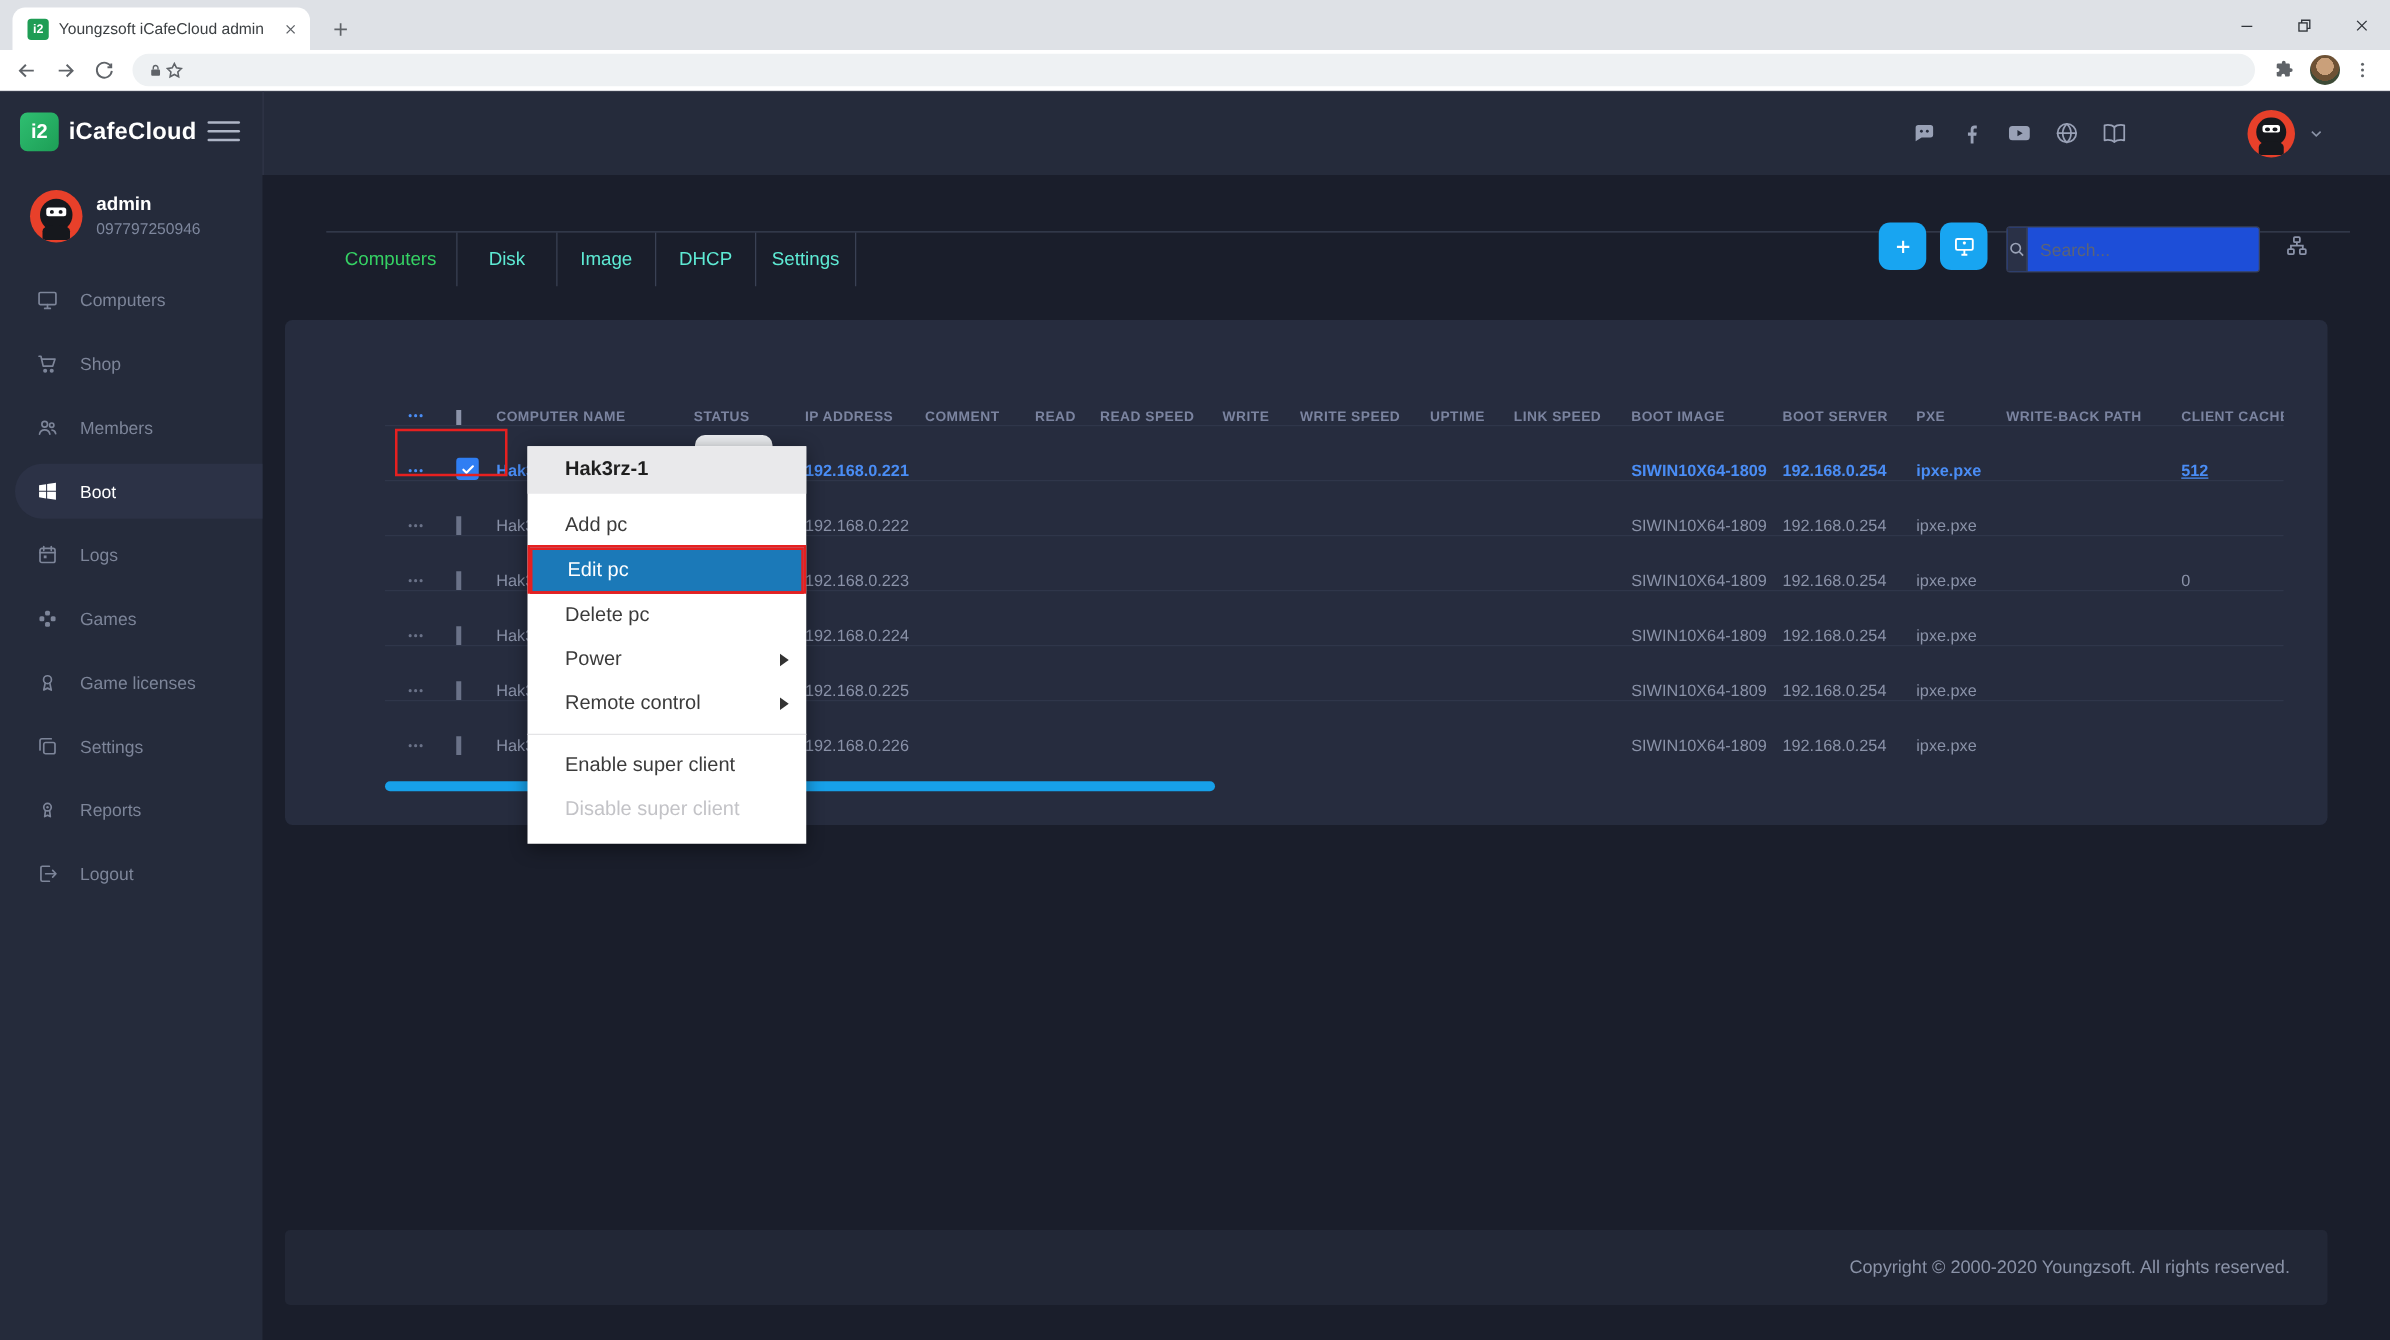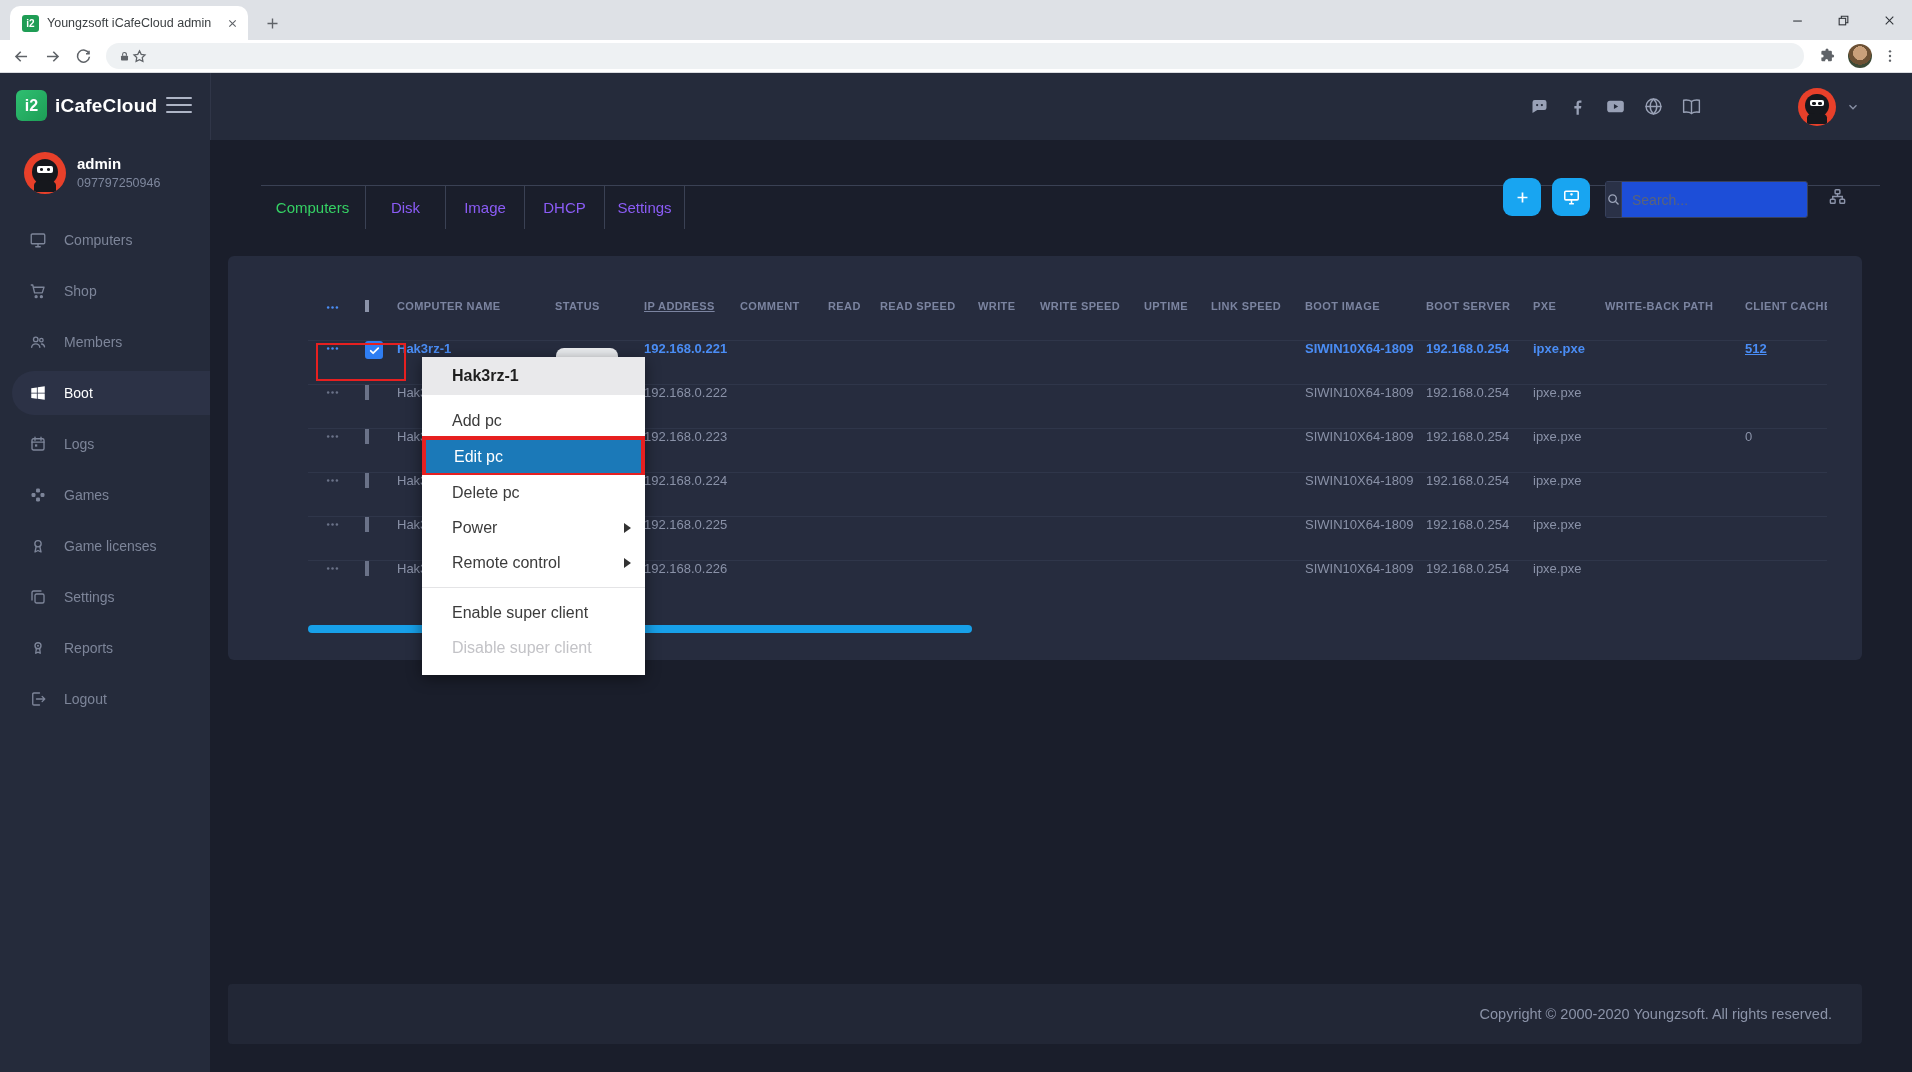--- a/index.html
+++ b/index.html
@@ -50,34 +50,34 @@
   .pr-id{color:#7e879d;font-size:12.5px;}
   .sb-items{left:0;top:218px;width:210px;}
   .sb-item{height:44px;margin-bottom:7px;display:flex;align-items:center;padding-left:28px;color:#7d8599;font-size:14px;cursor:pointer;}
   .sb-item .ic{width:20px;margin-right:16px;}
   .sb-item.active{background:#2c3246;border-radius:24px 0 0 24px;margin-left:12px;padding-left:16px;color:#fff;}
   .sb-item.active .ic{color:#fff;}
 
   
   .tabsline{left:261px;top:185px;width:1619px;height:1px;background:#3a4154;}
   .mtabs{left:260px;top:186px;height:43px;display:flex;align-items:center;}
-  .mtab{padding:0 8px;height:43px;display:flex;align-items:center;justify-content:center;font-size:15px;color:#8b5cf6;border-right:1px solid #3a4154;cursor:pointer;}
+  .mtab{padding:0 8px;height:43px;display:flex;align-items:center;justify-content:center;font-size:15px;color:#5eead4;border-right:1px solid #3a4154;cursor:pointer;}
   .mtab:first-child{border-left:none;}
   .mtab.active{color:#35d164;}
   .actbtn{width:38px;height:38px;border-radius:9px;background:#18a5f1;color:#fff;display:flex;align-items:center;justify-content:center;top:178px;cursor:pointer;}
   .searchbox{left:1605px;top:181px;width:203px;height:37px;border:1px solid #39415a;border-radius:3px;background:#1d4ed8;display:flex;align-items:center;}
   .search-icseg{width:38px;height:100%;background:#2a3147;display:flex;align-items:center;justify-content:center;color:#9ba3b8;border-right:1px solid #39415a;}
   .searchbox input{flex:1;background:transparent;border:none;outline:none;color:#aab1c4;font-size:14px;padding:0 10px;}
   .searchbox input::placeholder{color:#5b6478;}
   .sitemap{left:1828px;top:187px;color:#8b93a9;}
 
   
   .card{left:228px;top:256px;width:1634px;height:404px;background:#262c3e;border-radius:6px;}
   .tablewrap{position:absolute;left:80px;top:44px;width:1519px;overflow:hidden;}
-  .trow{display:flex;align-items:flex-start;}
+  .trow{display:flex;align-items:flex-end;}
   .thead{height:40px;}
   .thead .cell{color:#7b84a0;font-size:11px;font-weight:bold;letter-spacing:.4px;white-space:nowrap;}
   .cell{flex:none;padding:0 8px 0 2px;white-space:nowrap;overflow:hidden;}
   .drow{height:44px;border-top:1px solid #2f364a;color:#8a92a8;font-size:13px;position:relative;}
   .drow.sel{color:#4a8df5;font-weight:bold;}
   .cb{width:18px;height:18px;border:2px solid #6a7288;border-radius:3px;background:transparent;}
   .cb.checked{background:#2f7ef3;border-color:#2f7ef3;color:#fff;display:flex;align-items:center;justify-content:center;}
   .dots{color:#6a7288;} .drow.sel .dots,.thead .dots{color:#4a8df5;}
   .status-badge{position:absolute;left:248px;top:7px;width:62px;height:30px;background:#ebedf0;border-radius:8px;z-index:5;}
   .hscroll{left:80px;top:369px;width:664px;height:8px;border-radius:4px;background:#17a0e9;position:absolute;cursor:pointer;}
@@ -401,21 +401,21 @@
           <div class="cell ic dots" style="width:55px;justify-content:center;">
             <svg width="15" height="15" viewBox="0 0 24 24" fill="none" stroke="currentColor" stroke-width="1.8" stroke-linecap="round" stroke-linejoin="round">
               <circle cx="5" cy="12" r="2" fill="currentColor" stroke="none"></circle>
               <circle cx="12" cy="12" r="2" fill="currentColor" stroke="none"></circle>
               <circle cx="19" cy="12" r="2" fill="currentColor" stroke="none"></circle>
             </svg>
           </div>
           <div class="cell" style="width:32px;"><span class="cb" style="border-color:#8b93a9;width:17px;height:17px;"></span></div>
           <div class="cell" style="width:158px;">COMPUTER NAME</div>
           <div class="cell" style="width:89px;">STATUS</div>
-          <div class="cell" style="width:96px;text-decoration:underline;">IP ADDRESS</div>
+          <div class="cell" style="width:96px;">IP ADDRESS</div>
           <div class="cell" style="width:88px;">COMMENT</div>
           <div class="cell" style="width:52px;">READ</div>
           <div class="cell" style="width:98px;">READ SPEED</div>
           <div class="cell" style="width:62px;">WRITE</div>
           <div class="cell" style="width:104px;">WRITE SPEED</div>
           <div class="cell" style="width:67px;">UPTIME</div>
           <div class="cell" style="width:94px;">LINK SPEED</div>
           <div class="cell" style="width:121px;">BOOT IMAGE</div>
           <div class="cell" style="width:107px;">BOOT SERVER</div>
           <div class="cell" style="width:72px;">PXE</div>

